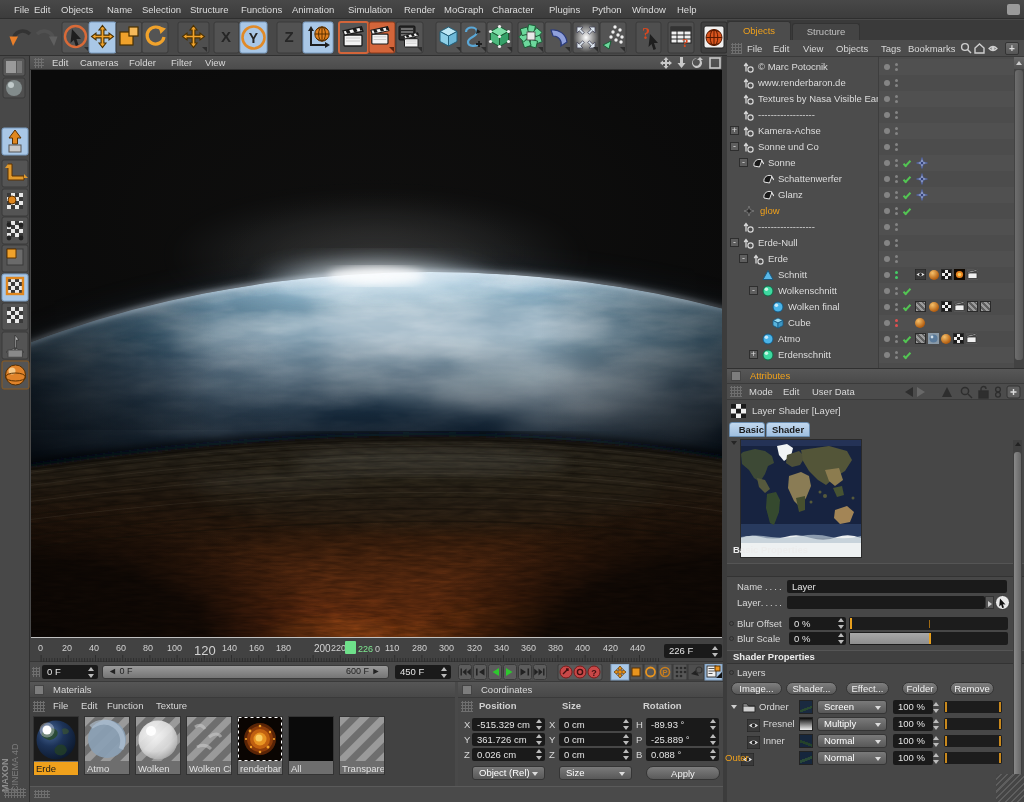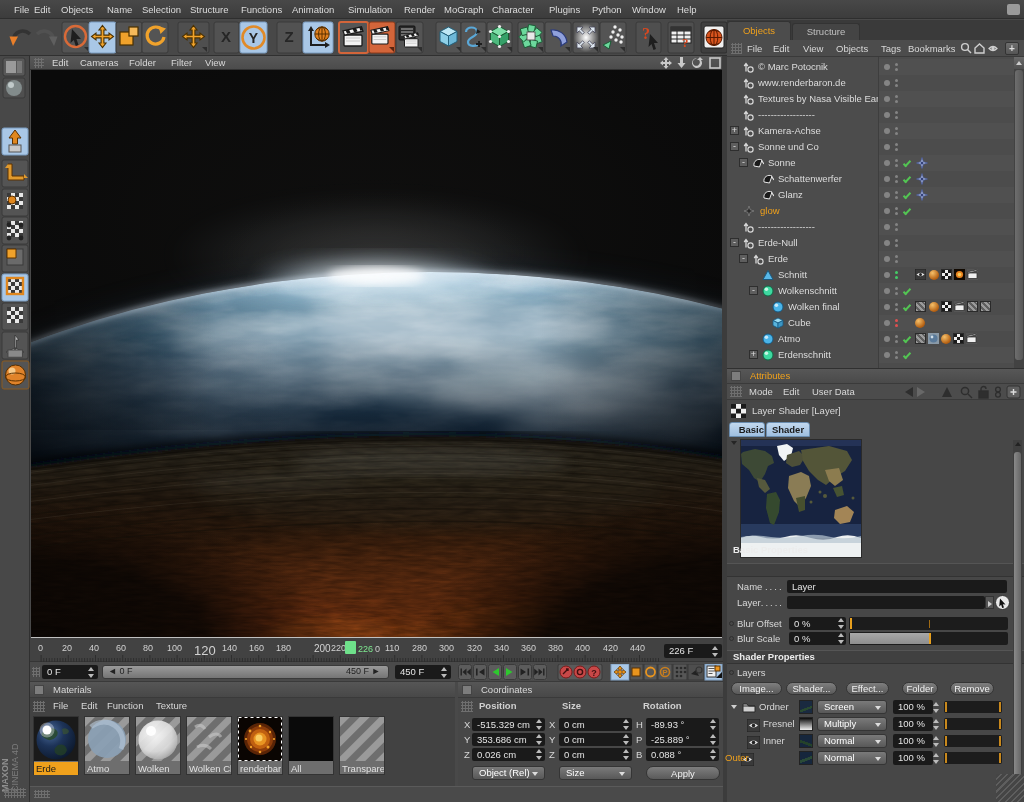--- a/index.html
+++ b/index.html
@@ -1276,21 +1276,21 @@
 
 <div class="abs" style="left:30px;top:662px;width:693px;height:20px;background:#4a4a4a;border-bottom:1px solid #3a3a3a"></div>
 <div class="grip" style="left:32px;top:667px;width:8px;height:10px"></div>
 <div class="fld" style="left:42px;top:665px;width:56px;height:14px">0 F</div>
       <i class="spn" style="left:88px;top:666px;height:13px">
         <i></i>
         <b></b>
       </i>
 <div class="abs" style="left:102px;top:665px;width:287px;height:14px;background:linear-gradient(#9a9a9a,#757575);border:1px solid #3a3a3a;border-radius:3px"></div>
 <div class="abs" style="left:108px;top:666px;font-size:9px;color:#222">◄ 0 F</div>
-<div class="abs" style="left:346px;top:666px;font-size:9px;color:#222">450 F ►</div>
+<div class="abs" style="left:346px;top:666px;font-size:9px;color:#222">600 F ►</div>
 <div class="fld" style="left:395px;top:665px;width:56px;height:14px">450 F</div>
       <i class="spn" style="left:441px;top:666px;height:13px">
         <i></i>
         <b></b>
       </i>
 <svg class="abs" style="left:458px;top:664px" width="266" height="17" viewBox="0 0 266 17">
 <g>
 <g fill="#222" stroke="none">
 <rect x="0" y="0" width="14" height="16" rx="2" fill="#5c5c5c"></rect>
             <rect x="0.5" y="0.5" width="13" height="15" rx="2" fill="none" stroke="#3a3a3a"></rect>
@@ -1458,21 +1458,21 @@
         <i></i>
         <b></b>
       </i>
 <div class="txt" style="left:636px;top:719px">H</div>
       <div class="fld" style="left:646px;top:718px;width:73px;height:19px">-89.93 °</div>
       <i class="spn" style="left:710px;top:718px;height:13px">
         <i></i>
         <b></b>
       </i>
 <div class="txt" style="left:464px;top:734px">Y</div>
-      <div class="fld" style="left:472px;top:733px;width:73px;height:13px">353.686 cm</div>
+      <div class="fld" style="left:472px;top:733px;width:73px;height:13px">361.726 cm</div>
       <i class="spn" style="left:536px;top:733px;height:13px">
         <i></i>
         <b></b>
       </i>
 <div class="txt" style="left:549px;top:734px">Y</div>
       <div class="fld" style="left:559px;top:733px;width:73px;height:13px">0 cm</div>
       <i class="spn" style="left:623px;top:733px;height:13px">
         <i></i>
         <b></b>
       </i>

